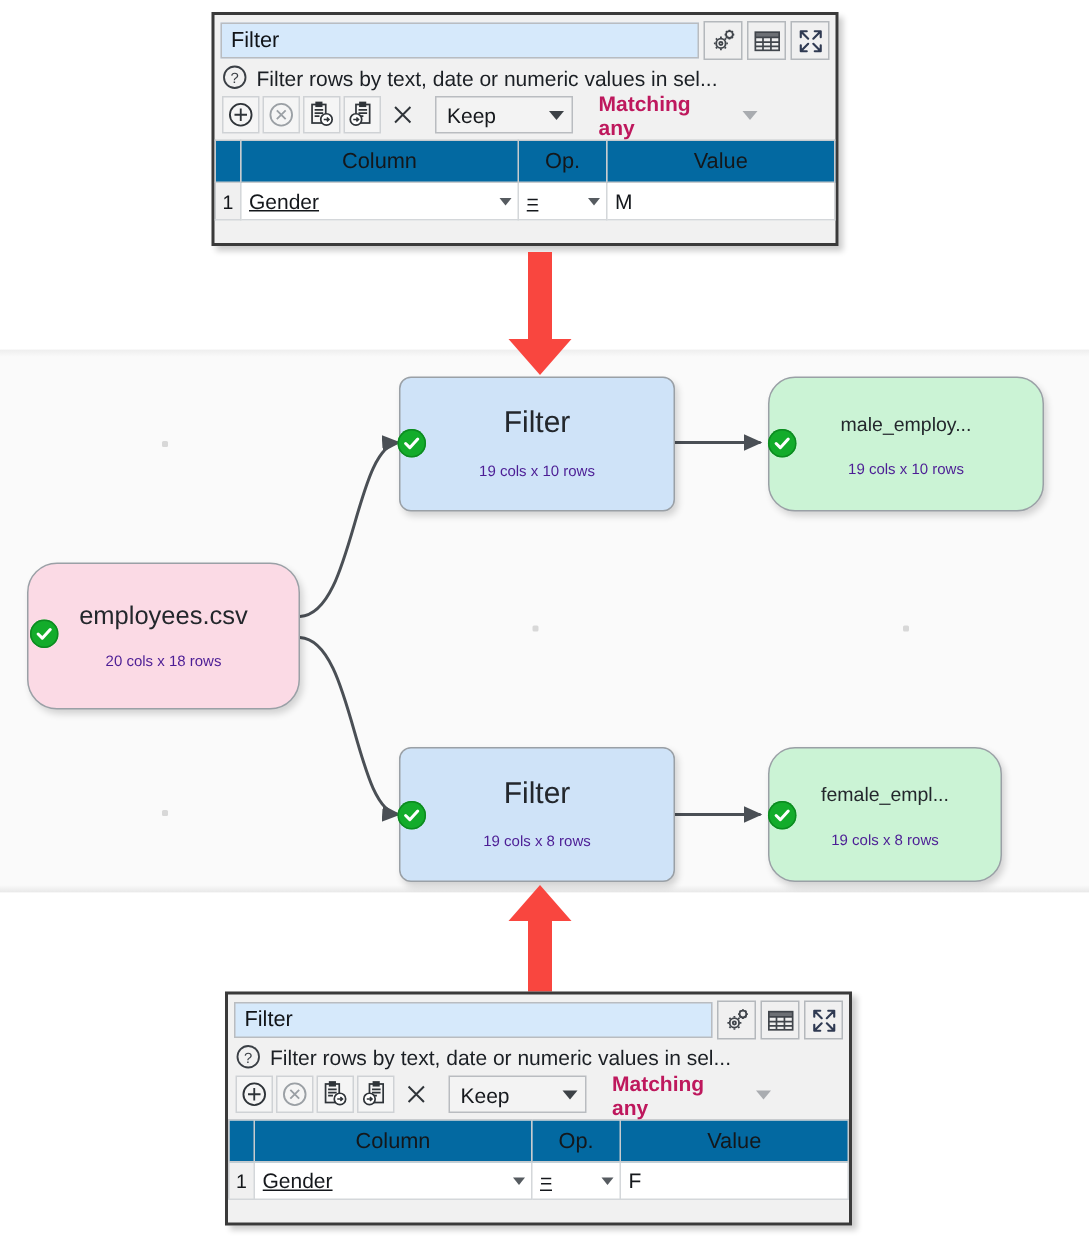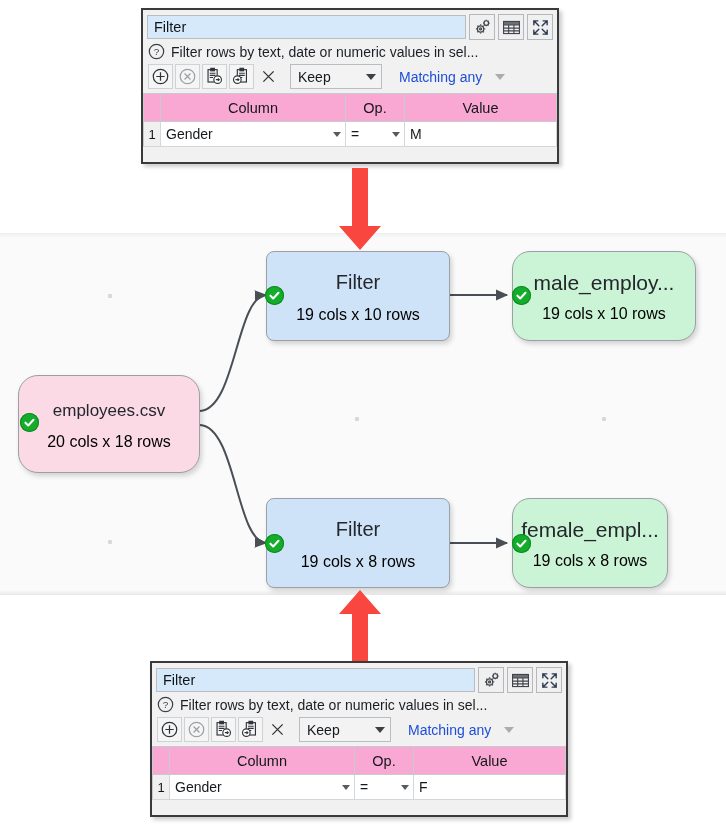--- a/index.html
+++ b/index.html
@@ -54,30 +54,30 @@
     color: #20242a;
   }
   .node .node-title {
     font-size: 20px;
     line-height: 23px;
     white-space: nowrap;
     margin-bottom: 14px;
     color: #23272c;
   }
   .node .node-sub {
-    font-size: 16px;
+    font-size: 10px;
     line-height: 14px;
     white-space: nowrap;
-    color: #000000;
+    color: #4c1d95;
   }
   .node.blue  { background: #cfe3f8; border-radius: 8px; }
   .node.green { background: #cbf3d5; border-radius: 18px; }
   .node.pink  { background: #fbdae5; border-radius: 20px; }
 
-  .node.green .node-title { font-size: 21px; margin-bottom: 13px; }
+  .node.green .node-title { font-size: 13px; margin-bottom: 13px; }
   .node.pink  .node-title { font-size: 17px; margin-bottom: 13px; }
 
   .status-badge {
     position: absolute;
     width: 19px; height: 19px;
     border-radius: 50%;
     background: #13ac2b;
     box-shadow: 0 0 0 1px #0d8a21 inset;
     display: flex;
     align-items: center;
@@ -182,41 +182,42 @@
     justify-content: space-between;
     padding: 0 5px 0 7px;
     font-size: 14px;
     color: #16191d;
     margin-left: 7px;
     gap: 10px;
   }
   .combo.disabled {
     border-color: transparent;
     background: transparent;
-    color: #1d4ed8;
+    color: #be185d;
+    font-weight: bold;
   }
   .caret {
     width: 0; height: 0;
     border-left: 5px solid transparent;
     border-right: 5px solid transparent;
     border-top: 6px solid #3c4146;
     flex: 0 0 auto;
   }
   .combo.disabled .caret { border-top-color: #a9acb0; }
 
   
   .tbl {
     border-collapse: collapse;
     width: 100%;
     table-layout: fixed;
     font-size: 14px;
     color: #15181c;
   }
   .tbl th {
-    background: #f9a8d4;
+    background: #0369a1;
     border: 1px solid #c8cbce;
     border-left: none;
     height: 25px;
     font-weight: normal;
     font-size: 14.5px;
     color: #14171a;
   }
   .tbl th.rownum-h { width: 14px; border-left: 1px solid #c8cbce; }
   .tbl td {
     border: 1px solid #d4d7da;
@@ -239,21 +240,21 @@
     justify-content: space-between;
     height: 100%;
     padding: 0 4px 0 5px;
     box-sizing: border-box;
   }
   .cell-plain { padding: 0 0 0 5px; line-height: 24px; }
   .cell-combo .caret {
     border-left-width: 4px; border-right-width: 4px; border-top-width: 5px;
     border-top-color: #565b60;
   }
-  .cell-combo .ctext { overflow: hidden; white-space: nowrap; }
+  .cell-combo .ctext { overflow: hidden; white-space: nowrap; text-decoration: underline; }
 </style>
 </head>
 <body>
 
 <div class="panel" id="panel-top" style="left:141px; top:8px; width:418px; height:156px;">
 
   <div class="panel-row-title">
     <input class="title-input" type="text" value="Filter" style="">
     <div class="tool-btn">
       <svg width="19" height="19" viewBox="0 0 20 20">

